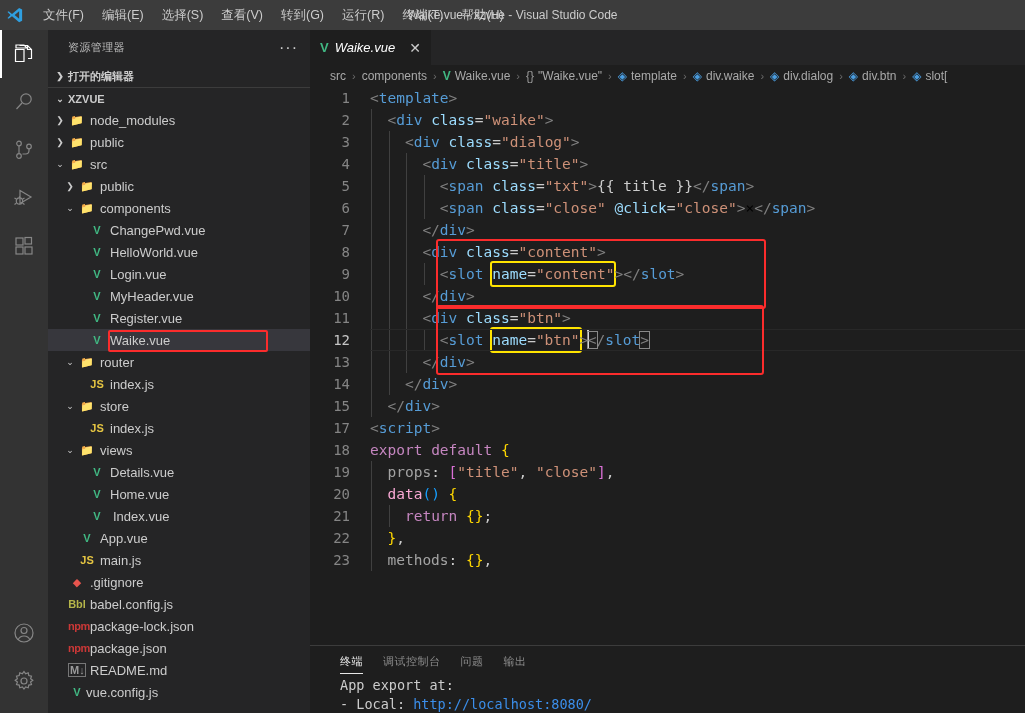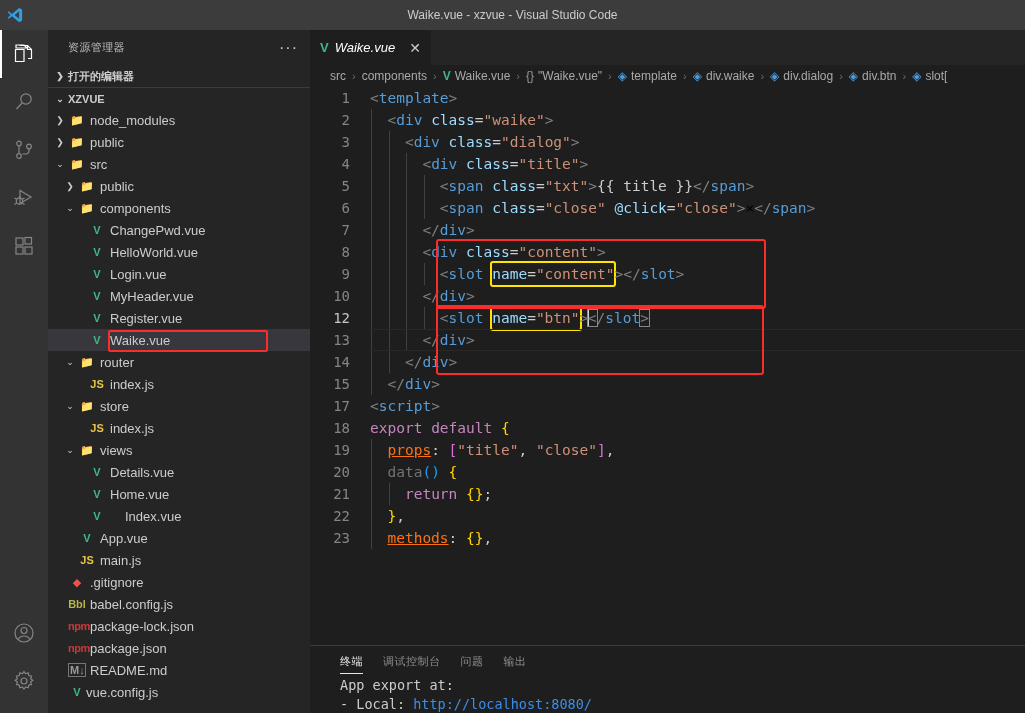--- a/index.html
+++ b/index.html
@@ -124,22 +124,22 @@
   }
   .ln.active { color:#c6c6c6; }
   .code-text { white-space:pre; position:relative; }
   .tok-tag { color:#569cd6; }
   .tok-attr { color:#9cdcfe; }
   .tok-str { color:#ce9178; }
   .tok-brk { color:#808080; }
   .tok-punc { color:#cccccc; }
   .tok-mustache { color:#cccccc; }
   .tok-kw { color:#c586c0; }
-  .tok-prop { color:#f97316;text-decoration:underline; }
-  .tok-fn { color:#737373;margin-top:16px; }
+  .tok-prop { color:#a3a3a3; }
+  .tok-fn { color:#f9a8d4;margin-top:16px; }
   .tok-yellow { color:#ffd700; }
   .tok-purple { color:#da70d6; }
   .tok-blue2 { color:#179fff; }
   .indent-guide {
     position:absolute; top:0; width:1px; height:22px; background:#404040;
   }
   .line-highlight-border {
     position:absolute; left:60px; right:0; height:22px; border-top:1px solid #282828; border-bottom:1px solid #282828;
     pointer-events:none;
   }
@@ -176,20 +176,30 @@
   .term-link { color:#3b8eea; }
 </style>
 </head>
 <body>
 
 <div class="titlebar">
   <div class="vs-logo">
     <svg width="18" height="18" viewBox="0 0 24 24">
       <path d="M17.5 2.5 L21.5 4.5 L21.5 19.5 L17.5 21.5 L8 13.5 L3.5 17 L2 16 L6 12 L2 8 L3.5 7 L8 10.5 Z M17.5 7 L11.5 12 L17.5 17 Z" fill="#2f9fe0"></path>
     </svg>
+  </div>
+  <div class="menu-items">
+    <div class="menu-item">文件(F)</div>
+    <div class="menu-item">编辑(E)</div>
+    <div class="menu-item">选择(S)</div>
+    <div class="menu-item">查看(V)</div>
+    <div class="menu-item">转到(G)</div>
+    <div class="menu-item">运行(R)</div>
+    <div class="menu-item">终端(T)</div>
+    <div class="menu-item">帮助(H)</div>
   </div>
   <div class="title-center">Waike.vue - xzvue - Visual Studio Code</div>
 </div>
 
 <div class="activitybar">
   <div class="act-top">
     <div class="act-icon active">
       <svg width="24" height="24" viewBox="0 0 24 24">
         <path d="M4 3 h8 l3 3 v0 h-11 z" fill="none"></path>
         <path d="M3.5 7.5 h8.5 v12 h-8.5 z"></path>
@@ -345,21 +355,21 @@
         <span class="fname" style="margin-left: 4px;">Details.vue</span>
       </div>
       <div class="row" style="padding-left: 24px;">
         <span class="twisty"></span>
         <span class="ficon ic-vue">V</span>
         <span class="fname" style="margin-left: 4px;">Home.vue</span>
       </div>
       <div class="row" style="padding-left: 24px;">
         <span class="twisty"></span>
         <span class="ficon ic-vue">V</span>
-        <span class="fname" style="margin-left: 19px;">Index.vue</span>
+        <span class="fname" style="margin-left: 7px;">Index.vue</span>
       </div>
       <div class="row" style="padding-left: 14px;">
         <span class="twisty"></span>
         <span class="ficon ic-vue">V</span>
         <span class="fname" style="margin-left: 4px;">App.vue</span>
       </div>
       <div class="row" style="padding-left: 14px;">
         <span class="twisty"></span>
         <span class="ficon ic-js">JS</span>
         <span class="fname" style="margin-left: 4px;">main.js</span>
@@ -511,20 +521,27 @@
           <span class="ln">9</span>
           <span class="code-text">        <span class="tok-brk">&lt;</span><span class="tok-tag">slot</span> <span class="yellow-box"><span class="tok-attr">name</span><span class="tok-punc">=</span><span class="tok-str">"content"</span></span><span class="tok-brk">&gt;</span><span class="tok-brk">&lt;/</span><span class="tok-tag">slot</span><span class="tok-brk">&gt;</span></span>
           <div class="indent-guide" style="left: 61px;"></div>
           <div class="indent-guide" style="left: 78.6px;"></div>
           <div class="indent-guide" style="left: 96.2px;"></div>
           <div class="indent-guide" style="left: 113.8px;"></div>
         </div>
         <div class="code-line">
           <span class="ln">10</span>
           <span class="code-text">      <span class="tok-brk">&lt;/</span><span class="tok-tag">div</span><span class="tok-brk">&gt;</span></span>
+          <div class="indent-guide" style="left: 61px;"></div>
+          <div class="indent-guide" style="left: 78.6px;"></div>
+          <div class="indent-guide" style="left: 96.2px;"></div>
+        </div>
+        <div class="code-line">
+          <span class="ln">11</span>
+          <span class="code-text">      <span class="tok-brk">&lt;</span><span class="tok-tag">div</span> <span class="tok-attr">class</span><span class="tok-punc">=</span><span class="tok-str">"btn"</span><span class="tok-brk">&gt;</span></span>
           <div class="indent-guide" style="left: 61px;"></div>
           <div class="indent-guide" style="left: 78.6px;"></div>
           <div class="indent-guide" style="left: 96.2px;"></div>
         </div>
         <div class="code-line">
           <span class="ln active">12</span>
           <span class="code-text">        <span class="tok-brk">&lt;</span><span class="tok-tag">slot</span> <span class="yellow-box"><span class="tok-attr">name</span><span class="tok-punc">=</span><span class="tok-str">"btn"</span></span><span class="tok-brk">&gt;</span><span class="cursor-bar"></span><span class="bracket-box tok-brk">&lt;</span><span class="tok-brk">/</span><span class="tok-tag">slot</span><span class="bracket-box tok-brk">&gt;</span></span>
           <div class="indent-guide" style="left: 61px;"></div>
           <div class="indent-guide" style="left: 78.6px;"></div>
           <div class="indent-guide" style="left: 96.2px;"></div>

